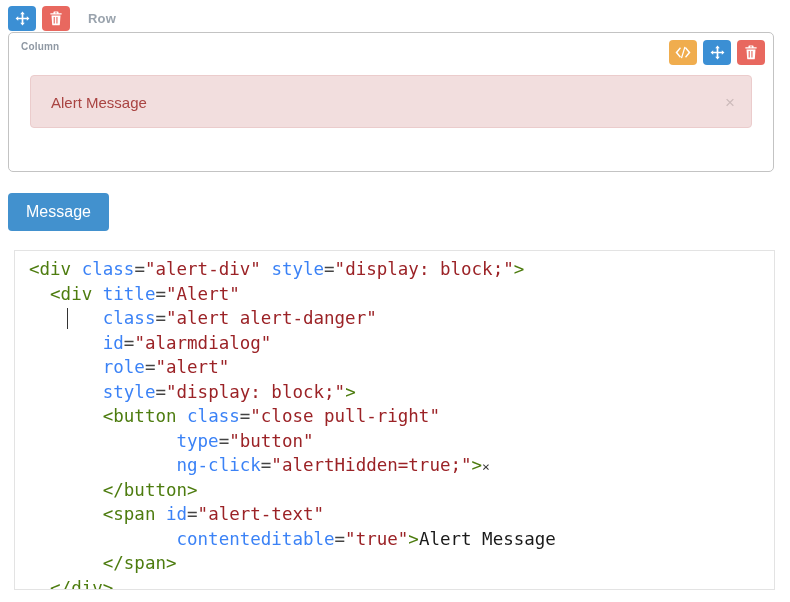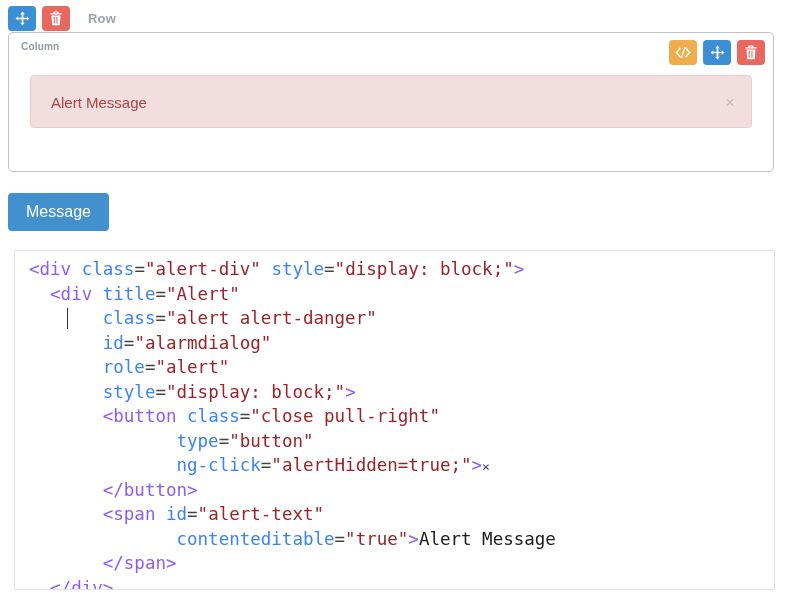--- a/index.html
+++ b/index.html
@@ -149,21 +149,21 @@
     bottom: 0;
     font-family: "DejaVu Sans Mono", "Liberation Mono", monospace;
     font-size: 17.5px;
     line-height: 24.5px;
     white-space: pre;
     color: #222222;
   }
   .code-line { position: relative; height: 24.5px; }
 
   
-  .t-tag  { color: #8b5cf6; }
+  .t-tag  { color: #4d7c0f; }
   .t-attr { color: #3b82f6; }
   .t-val  { color: #9b2226; }
   .t-txt  { color: #1a1a1a; }
   .t-eq   { color: #444444; }
 
   .caret {
     position: absolute;
     left: 38px;
     top: 2px;
     width: 1px;

